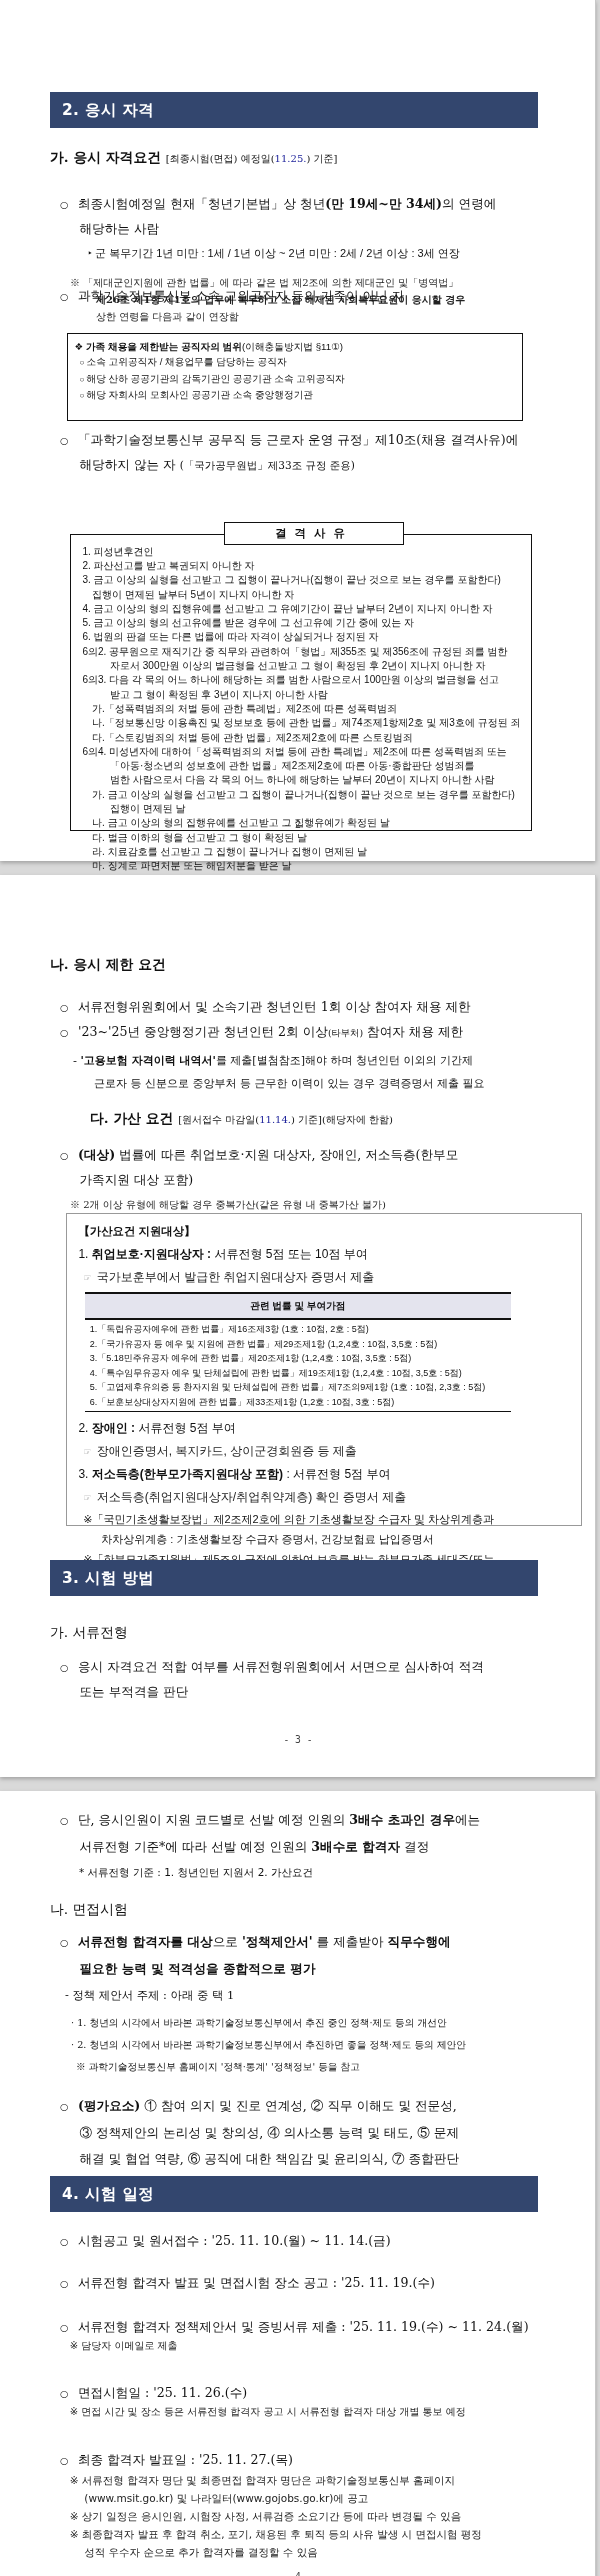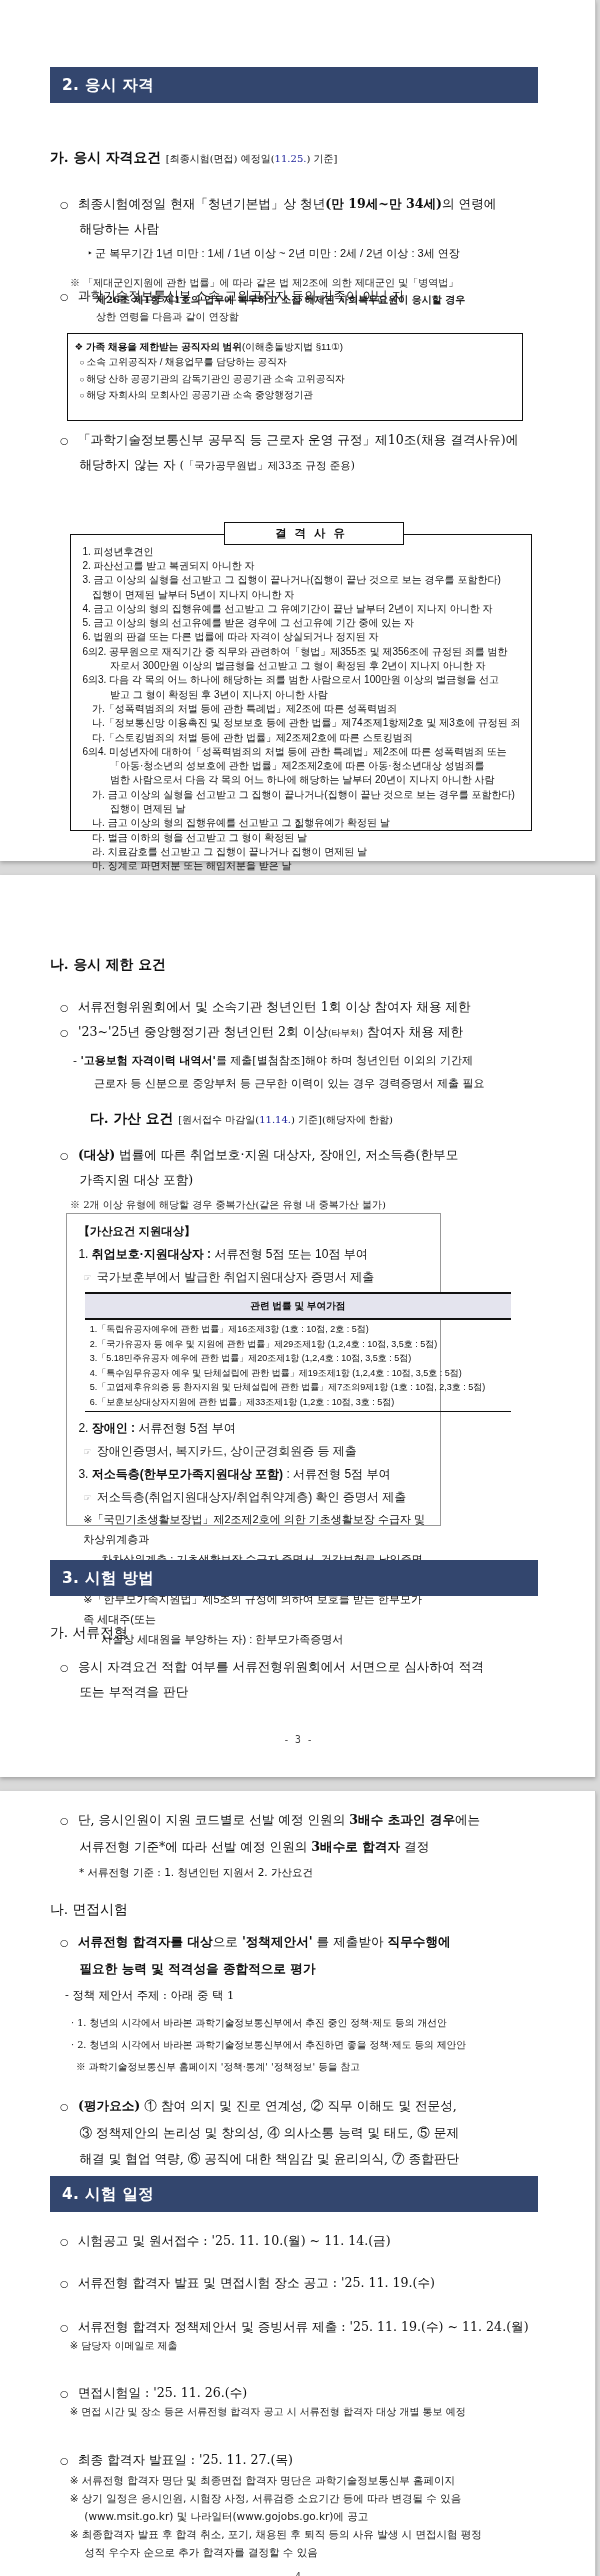--- a/index.html
+++ b/index.html
@@ -44,39 +44,39 @@
   .disq {
     position: absolute; left: 70px; top: 450px; width: 462px; height: 507px;
     border: 1.6px solid #111; padding: 18px 0 0 11.4px;
     font-family: "Liberation Sans", "DejaVu Sans", sans-serif; font-size: 10px; line-height: 14.3px;
   }
   .disq .row { white-space: nowrap; }
   .disq .i1 { padding-left: 27.6px; }
   .disq .i2 { padding-left: 9.7px; }
   .pgnum { position: absolute; width: 596px; text-align: center; font-size: 9.7px; color: #444; font-family: "DejaVu Sans Mono", monospace; }
   .bonus {
-    position: absolute; left: 66px; top: 312px; width: 375px; height: 331px;
+    position: absolute; left: 66px; top: 312px; width: 516px; height: 331px;
     border: 1.6px solid #999; padding: 6.5px 11.4px;
     font-family: "Liberation Sans", "DejaVu Sans", sans-serif;
   }
   .bonus .t { font-size: 11.4px; font-weight: bold; line-height: 23px; }
   .bonus .l1 { font-size: 12px; line-height: 23px; }
   .bonus .l2 { font-size: 12px; line-height: 23px; padding-left: 4.9px; color: #222; }
   .bonus .l2 .hand { font-size: 9.7px; color: #999; margin-right: 4.9px; }
   .bonus .note2 { font-size: 11px; line-height: 20px; padding-left: 4.9px; }
   .bonus .note2 .ind2 { padding-left: 18px; display: block; }
   .law-tbl { margin: 3.2px 0 4.9px 6.5px; width: 426px; border-top: 2.4px solid #111; border-bottom: 1.6px solid #111; }
   .law-head { background: #e4e4ee; text-align: center; font-weight: bold; font-size: 9.7px; line-height: 24px; border-bottom: 2.4px double #111; }
   .law-row { font-size: 9px; line-height: 14.6px; padding-left: 4.9px; white-space: nowrap; }
 </style>
 </head>
 <body>
 
 <div class="page p2">
-  <div class="sec-bar" style="top:67px;">2. 응시 자격</div>
+  <div class="sec-bar" style="top:92px;">2. 응시 자격</div>
 
   <div class="abs h2" style="left:50px; top:149px;">
     <span>가. 응시 자격요건</span>
     <span class="sub"><span>[최종시험(면접) 예정일(</span><span class="blue">11.25.</span><span>) 기준]</span></span>
   </div>
 
   <div class="abs bul" style="left:60px; top:192px; width:478px;">
     <div><span class="o">○</span><span>최종시험예정일 현재「청년기본법」상 청년</span><b>(만 19세~만 34세)</b><span>의 연령에</span></div>
     <div class="ind">해당하는 사람</div>
   </div>
@@ -117,21 +117,21 @@
         <div class="row ">5. 금고 이상의 형의 선고유예를 받은 경우에 그 선고유예 기간 중에 있는 자</div>
         <div class="row ">6. 법원의 판결 또는 다른 법률에 따라 자격이 상실되거나 정지된 자</div>
         <div class="row ">6의2. 공무원으로 재직기간 중 직무와 관련하여「형법」제355조 및 제356조에 규정된 죄를 범한</div>
         <div class="row i1">자로서 300만원 이상의 벌금형을 선고받고 그 형이 확정된 후 2년이 지나지 아니한 자</div>
         <div class="row ">6의3. 다음 각 목의 어느 하나에 해당하는 죄를 범한 사람으로서 100만원 이상의 벌금형을 선고</div>
         <div class="row i1">받고 그 형이 확정된 후 3년이 지나지 아니한 사람</div>
         <div class="row i2">가.「성폭력범죄의 처벌 등에 관한 특례법」제2조에 따른 성폭력범죄</div>
         <div class="row i2">나.「정보통신망 이용촉진 및 정보보호 등에 관한 법률」제74조제1항제2호 및 제3호에 규정된 죄</div>
         <div class="row i2">다.「스토킹범죄의 처벌 등에 관한 법률」제2조제2호에 따른 스토킹범죄</div>
         <div class="row ">6의4. 미성년자에 대하여「성폭력범죄의 처벌 등에 관한 특례법」제2조에 따른 성폭력범죄 또는</div>
-        <div class="row i1">「아동·청소년의 성보호에 관한 법률」제2조제2호에 따른 아동·청소년대상 성범죄를</div>
+        <div class="row i1">「아동·청소년의 성보호에 관한 법률」제2조제2호에 따른 아동·종합판단 성범죄를</div>
         <div class="row i1">범한 사람으로서 다음 각 목의 어느 하나에 해당하는 날부터 20년이 지나지 아니한 사람</div>
         <div class="row i2">가. 금고 이상의 실형을 선고받고 그 집행이 끝나거나(집행이 끝난 것으로 보는 경우를 포함한다)</div>
         <div class="row i1">집행이 면제된 날</div>
         <div class="row i2">나. 금고 이상의 형의 집행유예를 선고받고 그 집행유예가 확정된 날</div>
         <div class="row i2">다. 벌금 이하의 형을 선고받고 그 형이 확정된 날</div>
         <div class="row i2">라. 치료감호를 선고받고 그 집행이 끝나거나 집행이 면제된 날</div>
         <div class="row i2">마. 징계로 파면처분 또는 해임처분을 받은 날</div>
         <div class="row ">7. 징계로 파면처분을 받은 때부터 5년이 지나지 아니한 자</div>
         <div class="row ">8. 징계로 해임처분을 받은 때부터 3년이 지나지 아니한 자</div>
       </div>
@@ -227,22 +227,22 @@
   <div class="abs" style="left:60px; top:438px; width:486px;">
     <div class="bul" style="height:42px;"><span class="o">○</span><span>시험공고 및 원서접수 : '25. 11. 10.(월) ~ 11. 14.(금)</span></div>
     <div class="bul" style="height:45px;"><span class="o">○</span><span>서류전형 합격자 발표 및 면접시험 장소 공고 : '25. 11. 19.(수)</span></div>
     <div class="bul" style="line-height:21px;"><span class="o">○</span><span>서류전형 합격자 정책제안서 및 증빙서류 제출 : '25. 11. 19.(수) ~ 11. 24.(월)</span></div>
     <div class="note sans" style="padding-left:9.7px; height:44px;">※  담당자 이메일로 제출</div>
     <div class="bul" style="line-height:21px;"><span class="o">○</span><span>면접시험일 : '25. 11. 26.(수)</span></div>
     <div class="note sans" style="padding-left:9.7px; height:45px;">※ 면접 시간 및 장소 등은 서류전형 합격자 공고 시 서류전형 합격자 대상 개별 통보 예정</div>
     <div class="bul" style="line-height:21px;"><span class="o">○</span><span>최종 합격자 발표일 : '25. 11. 27.(목)</span></div>
     <div class="note sans" style="padding-left:9.7px; font-size:10.5px; line-height:18px;">
       <div>※ 서류전형 합격자 명단 및 최종면접 합격자 명단은 과학기술정보통신부 홈페이지</div>
+      <div style="padding-left:14.6px;">(www.msit.go.kr) 및 나라일터(www.gojobs.go.kr)에 공고</div>
       <div>※ 상기 일정은 응시인원, 시험장 사정, 서류검증 소요기간 등에 따라 변경될 수 있음</div>
-      <div style="padding-left:14.6px;">(www.msit.go.kr) 및 나라일터(www.gojobs.go.kr)에 공고</div>
       <div>※ 최종합격자 발표 후 합격 취소, 포기, 채용된 후 퇴직 등의 사유 발생 시 면접시험 평정</div>
       <div style="padding-left:14.6px;">성적 우수자 순으로 추가 합격자를 결정할 수 있음</div>
     </div>
   </div>
 
   <div class="pgnum" style="top:780px;">- 4 -</div>
 </div>
 
 
 </body></html>

